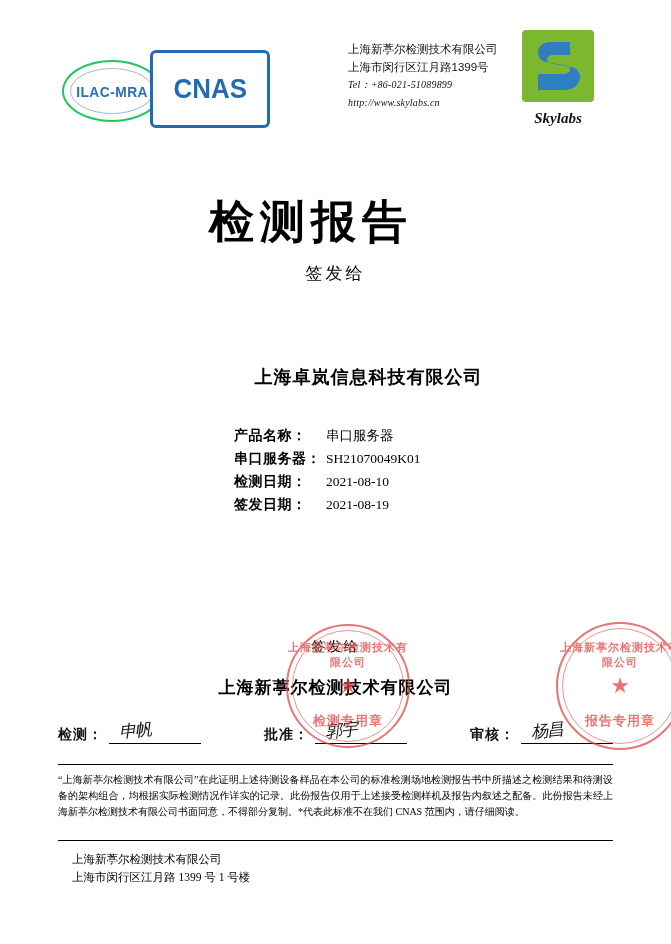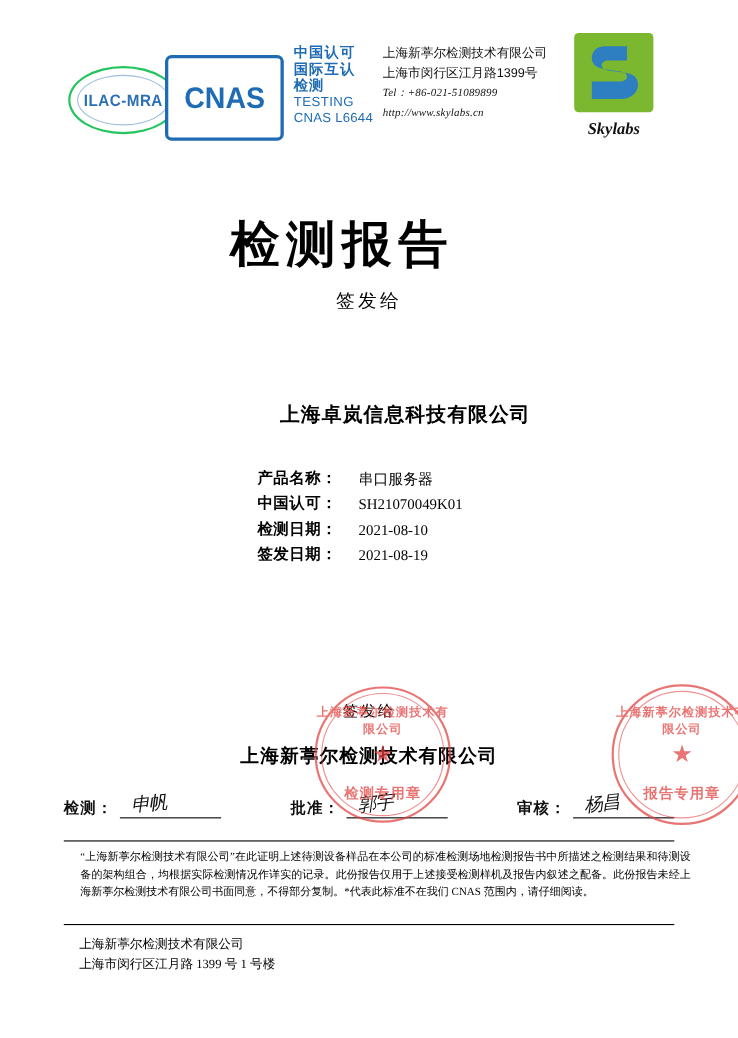--- a/index.html
+++ b/index.html
@@ -66,21 +66,21 @@
     right: 6px;
     bottom: 6px;
     border: 1px solid #2b6fb5;
     border-radius: 50%;
     opacity: 0.45;
   }
   .cnas-logo {
     position: absolute;
     left: 88px;
     top: 10px;
-    width: 108px;
+    width: 120px;
     height: 78px;
     border: 3px solid #1f6cb4;
     border-radius: 6px;
     box-sizing: border-box;
     display: flex;
     align-items: center;
     justify-content: center;
     background: #fff;
   }
   .cnas-logo span {
@@ -339,21 +339,21 @@
     left: 58px;
     width: 555px;
     border-top: 1px solid #000;
   }
   #rule-top { top: 764px; }
   #rule-bottom { top: 840px; }
 
   .disclaimer {
     position: absolute;
     top: 772px;
-    left: 73px;
+    left: 58px;
     width: 555px;
     font-family: "Liberation Serif", serif;
     font-size: 10px;
     line-height: 16px;
     text-align: justify;
     color: #000;
   }
 
   
   .footer-left {
@@ -381,27 +381,20 @@
 <div class="page">
 
   <div class="header">
 
     <div class="cnas-block">
       <div class="ilac">
         <span class="ilac-inner">ILAC-MRA</span>
       </div>
       <div class="cnas-logo">
         <span>CNAS</span>
-      </div>
-      <div class="cnas-text">
-        <div class="cn">中国认可</div>
-        <div class="cn">国际互认</div>
-        <div class="cn">检测</div>
-        <div class="en">TESTING</div>
-        <div class="code">CNAS L6644</div>
       </div>
     </div>
 
     <div class="addr-block">
       <div class="cn-line">上海新葶尔检测技术有限公司</div>
       <div class="cn-line">上海市闵行区江月路1399号</div>
       <div class="mono-line">Tel：+86-021-51089899</div>
       <div class="mono-line">http://www.skylabs.cn</div>
     </div>
 
@@ -419,21 +412,21 @@
   <div class="doc-title">检测报告</div>
   <div class="issued-to">签发给</div>
   <div class="company-name">上海卓岚信息科技有限公司</div>
 
   <div class="info">
     <div class="info-row">
       <div class="info-label">产品名称：</div>
       <div class="info-value">串口服务器</div>
     </div>
     <div class="info-row">
-      <div class="info-label">中国认可：</div>
+      <div class="info-label">串口服务器：</div>
       <div class="info-value">SH21070049K01</div>
     </div>
     <div class="info-row">
       <div class="info-label">检测日期：</div>
       <div class="info-value">2021-08-10</div>
     </div>
     <div class="info-row">
       <div class="info-label">签发日期：</div>
       <div class="info-value">2021-08-19</div>
     </div>

